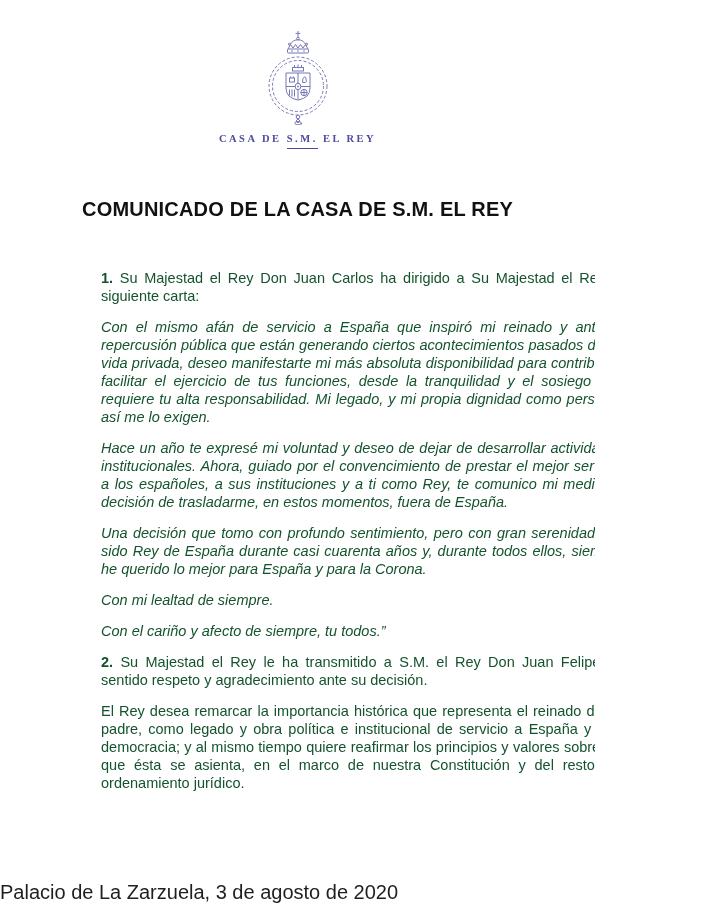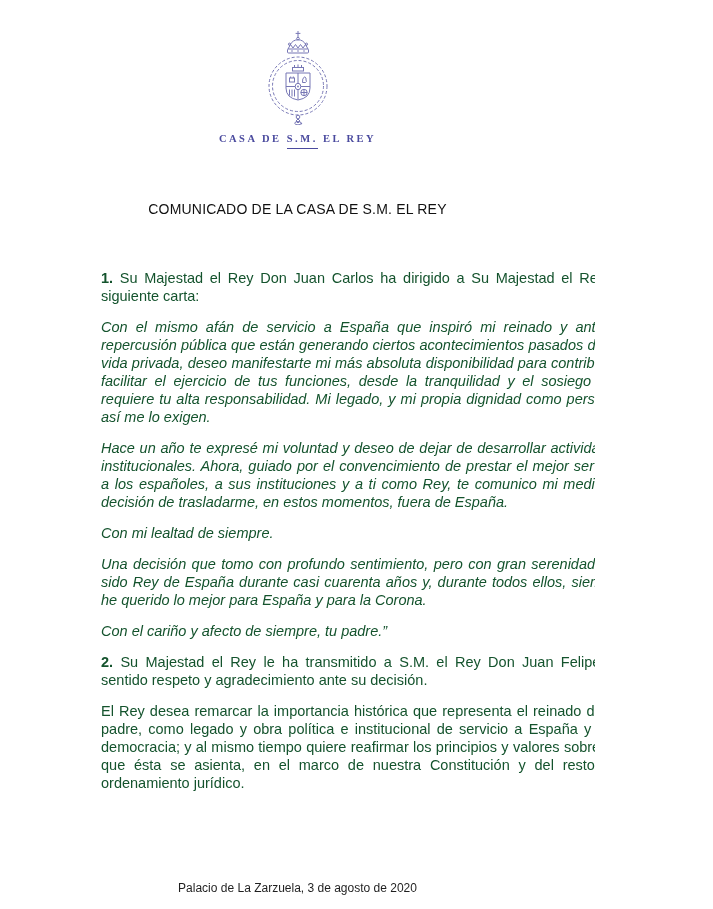--- a/index.html
+++ b/index.html
@@ -24,44 +24,44 @@
     color: #4a4a9e;
   }
   .org-sm {
     display: inline-block;
     border-bottom: 1.5px solid #4a4a9e;
     padding-bottom: 4px;
   }
   .doc-title {
     margin: 50px 0 0 0;
     text-align: center;
-    font-size: 14px;
-    font-weight: normal;
+    font-size: 20px;
+    font-weight: bold;
     color: #111111;
     letter-spacing: 0.2px;
     line-height: 20px;
   }
   .body-text {
     width: 522px;
     margin: 50px 0 1px 101px;
     font-size: 14.5px;
     line-height: 18px;
     color: #14532d;
     text-align: justify;
   }
   .para { margin: 0 0 13px 0; }
   .para.italic { font-style: italic; }
   .para .num { font-weight: bold; }
   .doc-footer {
     position: absolute;
     top: 881px;
     left: 0;
     right: 0;
-    text-align: center;
-    font-size: 12px;
+    text-align: left;
+    font-size: 20px;
     color: #1f1f1f;
   }
   .emblem-svg { stroke: #7777b5; fill: none; stroke-width: 1; }
   .emblem-svg .fill { fill: #7777b5; stroke: none; }
 </style>
 </head>
 <body>
 
 <div class="page">
 
@@ -125,25 +125,25 @@
   <h1 class="doc-title">COMUNICADO DE LA CASA DE S.M. EL REY</h1>
 
   <div class="body-text">
     <p class="para"><strong class="num">1.</strong> <span>Su Majestad el Rey Don Juan Carlos ha dirigido a Su Majestad el Rey la siguiente carta:</span></p>
 
 
     <p class="para italic"><span>Con el mismo afán de servicio a España que inspiró mi reinado y ante la repercusión pública que están generando ciertos acontecimientos pasados de mi vida privada, deseo manifestarte mi más absoluta disponibilidad para contribuir a facilitar el ejercicio de tus funciones, desde la tranquilidad y el sosiego que requiere tu alta responsabilidad. Mi legado, y mi propia dignidad como persona, así me lo exigen.</span></p>
 
     <p class="para italic"><span>Hace un año te expresé mi voluntad y deseo de dejar de desarrollar actividades institucionales. Ahora, guiado por el convencimiento de prestar el mejor servicio a los españoles, a sus instituciones y a ti como Rey, te comunico mi meditada decisión de trasladarme, en estos momentos, fuera de España.</span></p>
 
+    <p class="para italic"><span>Una decisión que tomo con profundo sentimiento, pero con gran serenidad. He sido Rey de España durante casi cuarenta años y, durante todos ellos, siempre he querido lo mejor para España y para la Corona.</span></p>
+
     <p class="para italic"><span>Con mi lealtad de siempre.</span></p>
 
-    <p class="para italic"><span>Una decisión que tomo con profundo sentimiento, pero con gran serenidad. He sido Rey de España durante casi cuarenta años y, durante todos ellos, siempre he querido lo mejor para España y para la Corona.</span></p>
-
-    <p class="para italic"><span>Con el cariño y afecto de siempre, tu padre.”</span></p>
+    <p class="para italic"><span>Con el cariño y afecto de siempre, tu todos.”</span></p>
 
     <p class="para"><strong class="num">2.</strong> <span>Su Majestad el Rey le ha transmitido a S.M. el Rey Don Juan Felipe su sentido respeto y agradecimiento ante su decisión.</span></p>
 
     <p class="para"><span>El Rey desea remarcar la importancia histórica que representa el reinado de su padre, como legado y obra política e institucional de servicio a España y a la democracia; y al mismo tiempo quiere reafirmar los principios y valores sobre los que ésta se asienta, en el marco de nuestra Constitución y del resto del ordenamiento jurídico.</span></p>
   </div>
 
   <div class="doc-footer">Palacio de La Zarzuela, 3 de agosto de 2020</div>
 
 </div>
 

